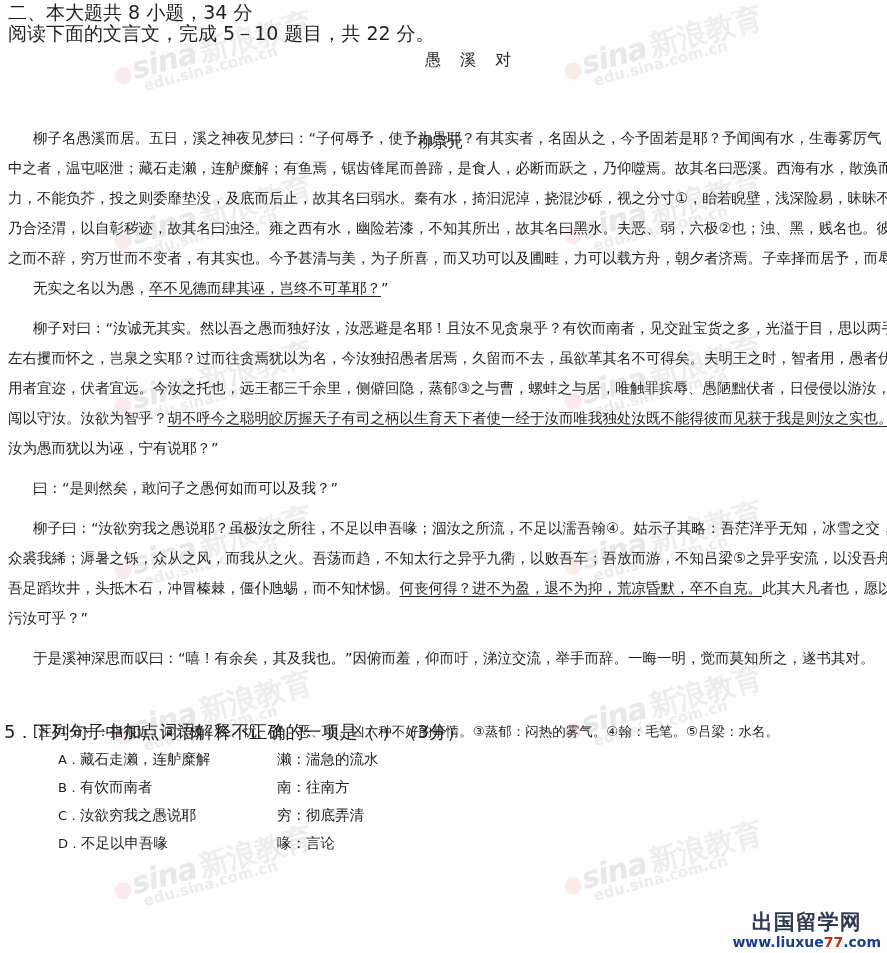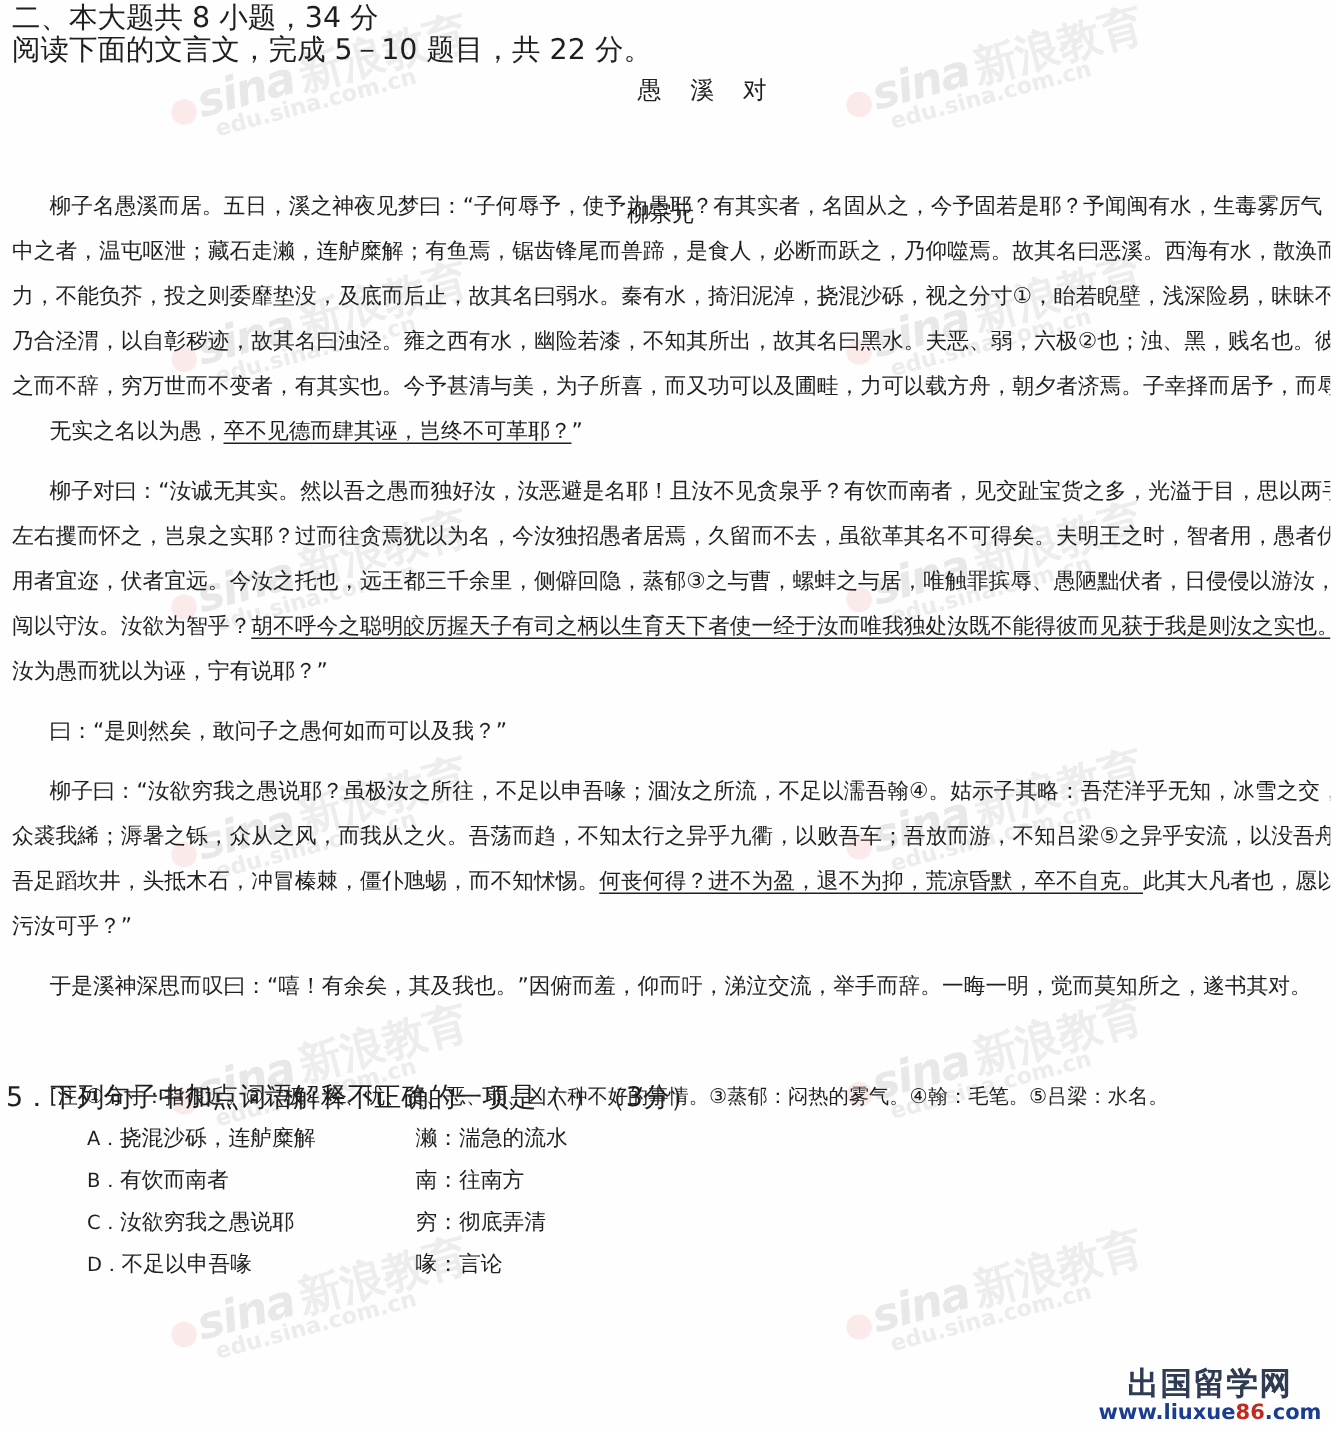--- a/index.html
+++ b/index.html
@@ -209,21 +209,21 @@
 
     <div class="line" style="left:33px; top:651px;">于是溪神深思而叹曰：“嘻！有余矣，其及我也。”因俯而羞，仰而吁，涕泣交流，举手而辞。一晦一明，觉而莫知所之，遂书其对。</div>
 
     <div class="line footnote" style="left:33px; top:725px;">[注]①分寸：指很近。②六极：疾、忧、贫、恶、弱、凶六种不好的事情。③蒸郁：闷热的雾气。④翰：毛笔。⑤吕梁：水名。</div>
 
     <div class="line q-num" style="left:4px; top:723px;">
       <span>5．</span><span>下列句子中加点词语解释不正确的一项是（        ）（3分）</span>
     </div>
 
     <div class="line" style="left:58px; top:752px;">
-      <span class="opt-label">A．</span><span>挠混沙砾，连舻糜解</span>
+      <span class="opt-label">A．</span><span>藏石走濑，连舻糜解</span>
     </div>
     <div class="line" style="left:277px; top:752px;">濑：湍急的流水</div>
 
     <div class="line" style="left:58px; top:780px;">
       <span class="opt-label">B．</span><span>有饮而南者</span>
     </div>
     <div class="line" style="left:277px; top:780px;">南：往南方</div>
 
     <div class="line" style="left:58px; top:808px;">
       <span class="opt-label">C．</span><span>汝欲穷我之愚说耶</span>
@@ -232,16 +232,16 @@
 
     <div class="line" style="left:58px; top:836px;">
       <span class="opt-label">D．</span><span>不足以申吾喙</span>
     </div>
     <div class="line" style="left:277px; top:836px;">喙：言论</div>
 
   </div>
 
   <div class="site-logo">
     <div class="cn">出国留学网</div>
-    <div class="url"><span>www.liuxue</span><span class="hl">86</span><span>.com</span></div>
+    <div class="url"><span>www.liuxue</span><span class="hl">77</span><span>.com</span></div>
   </div>
 
 </div>
 
 </body></html>

